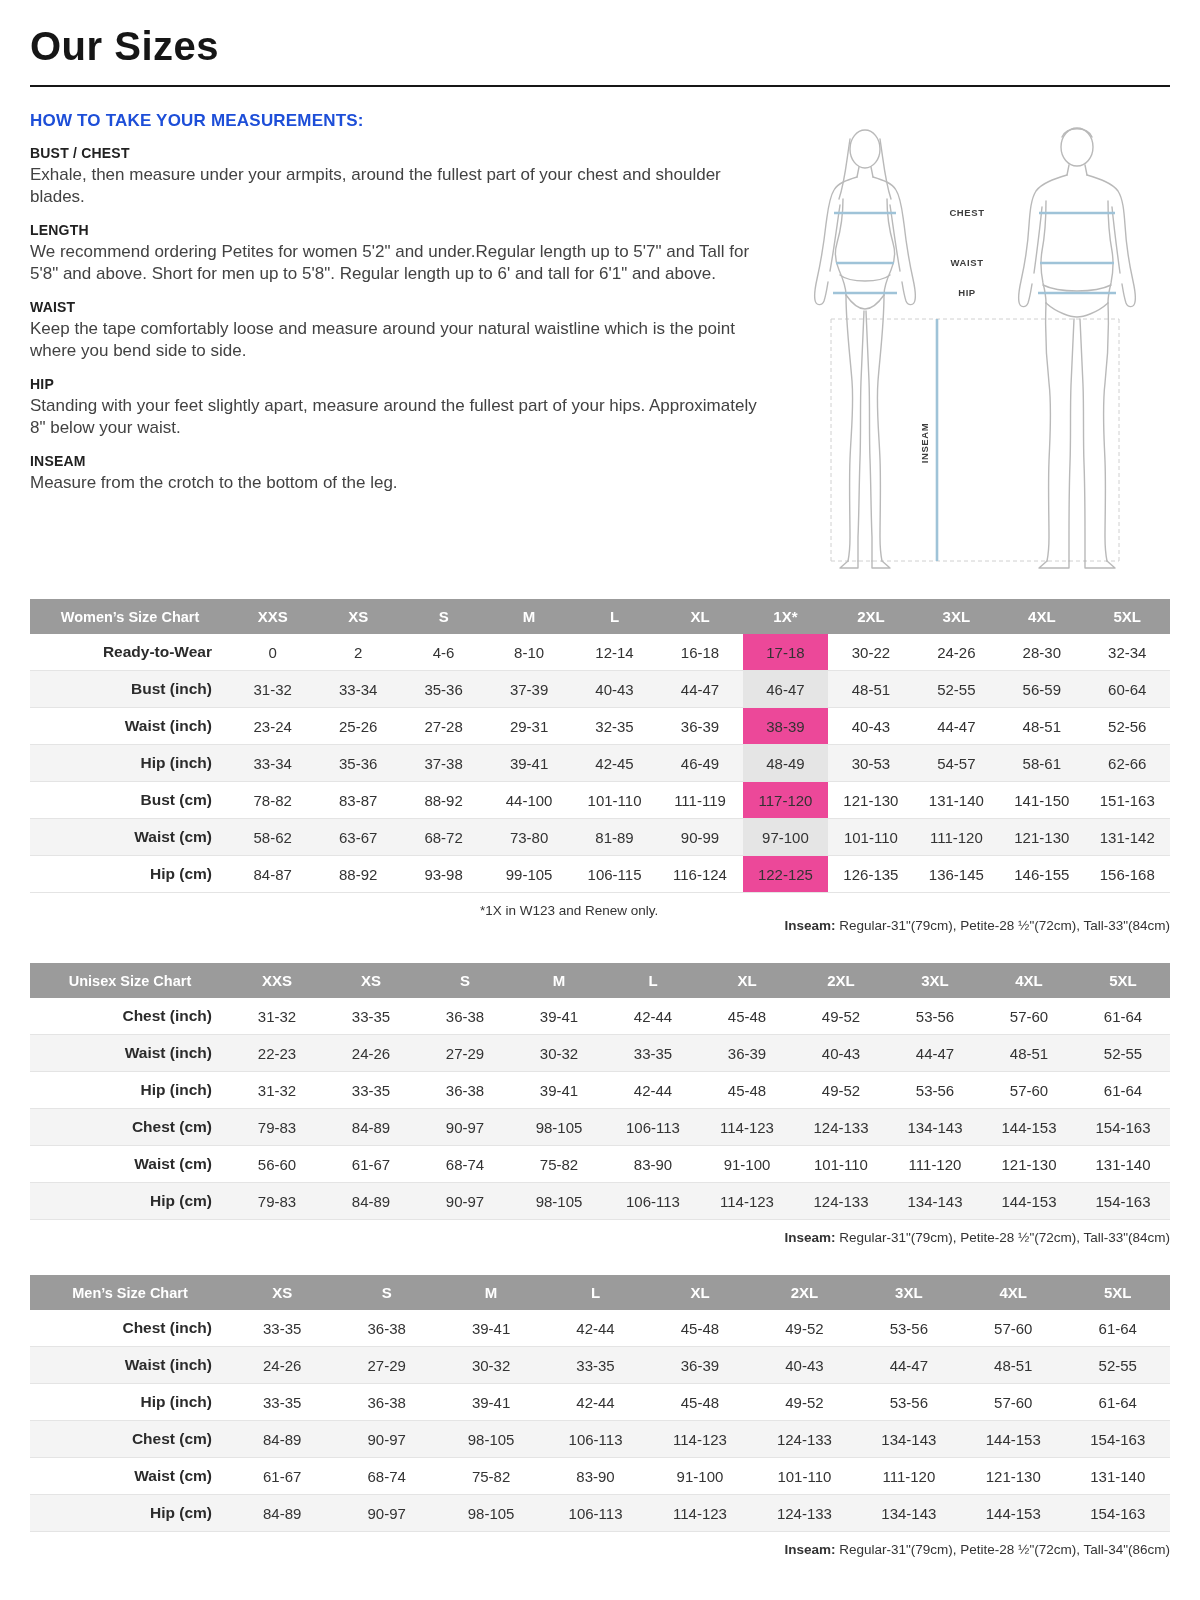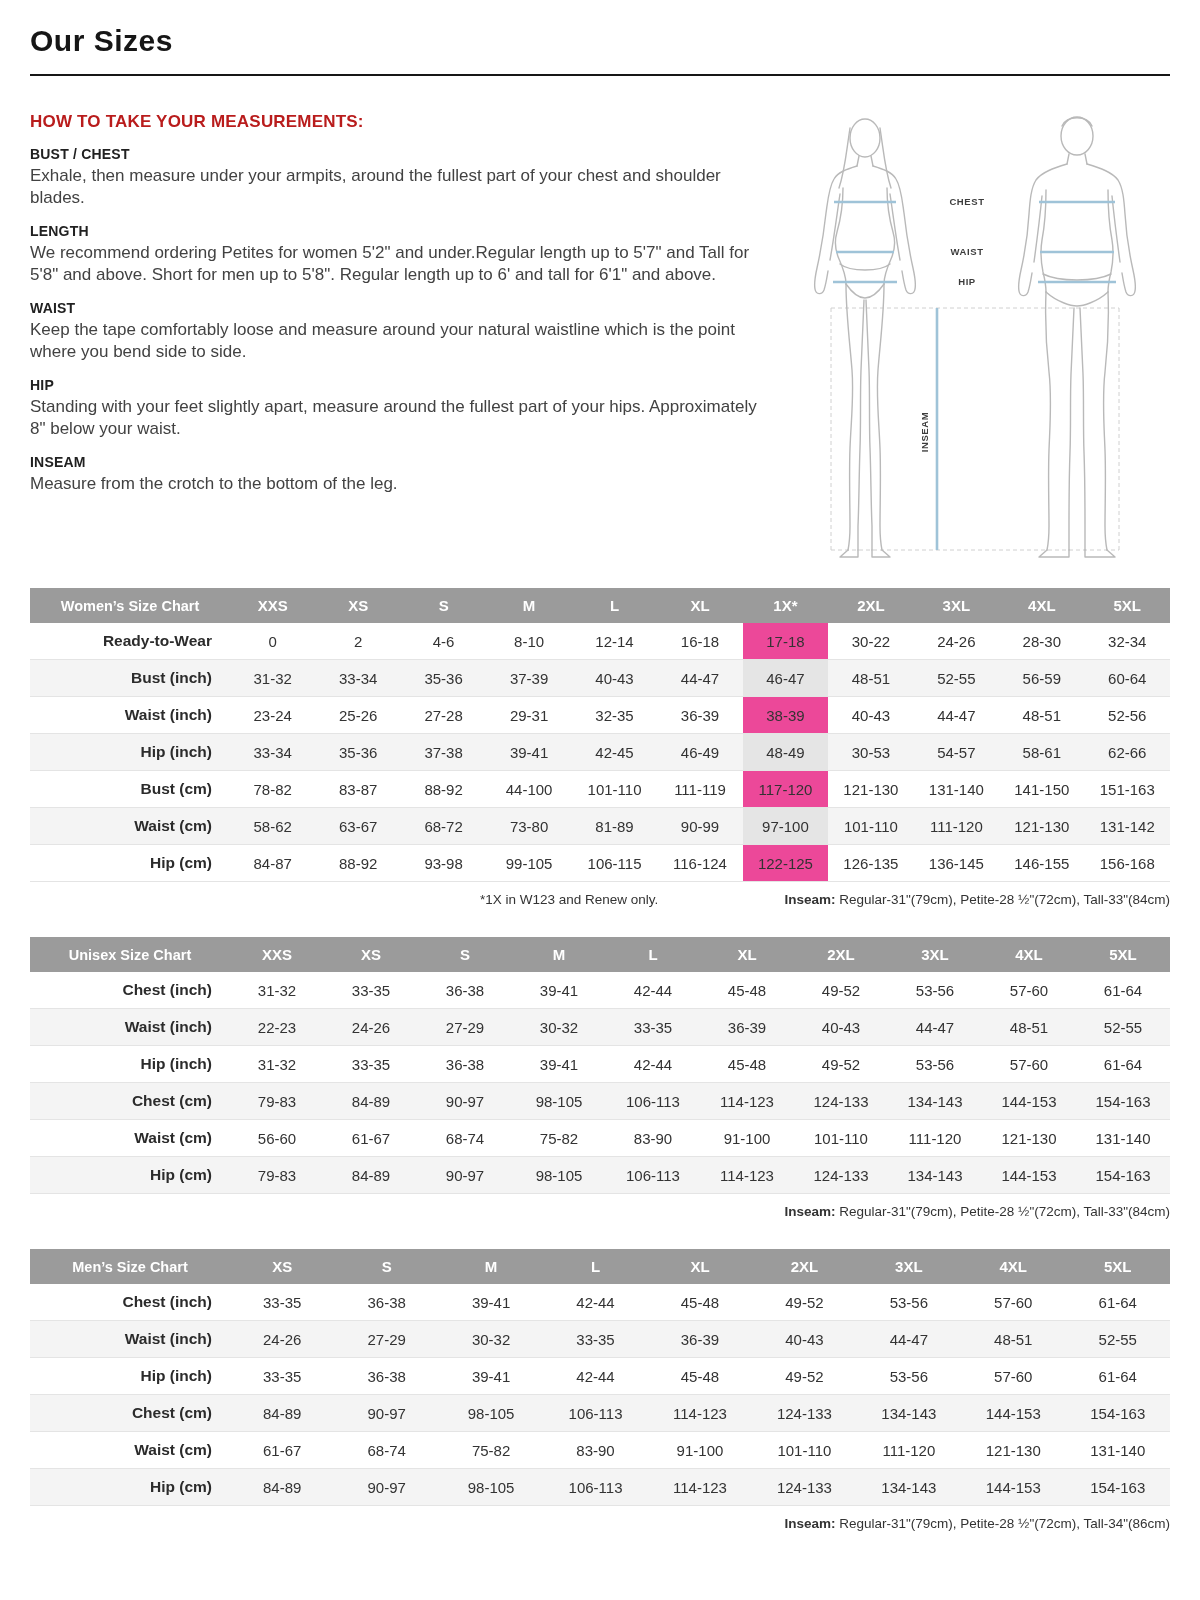--- a/index.html
+++ b/index.html
@@ -8,32 +8,32 @@
     width:1200px;
     font-family:"Liberation Sans", sans-serif;
     color:#3f3f3f;
   }
   .page {
     width:1200px; min-height:1600px;
     padding:24px 30px 30px 30px;
   }
   .page-title {
     margin:0 0 16px 0;
-    font-size:30px; font-weight:bold; letter-spacing:0.5px;
+    font-size:40px; font-weight:bold; letter-spacing:0.5px;
     color:#161616;
   }
   .title-rule {
     border:none; border-top:2px solid #161616;
     margin:0 0 24px 0;
   }
   .content-top { display:flex; align-items:flex-start; }
   .instructions { width:745px; padding-right:10px; }
   .instructions-heading {
-    margin:12px 0 14px 0; font-size:17px; font-weight:bold;
-    color:#b91c1c; letter-spacing:0.2px;
+    margin:0 0 14px 0; font-size:17px; font-weight:bold;
+    color:#1d4ed8; letter-spacing:0.2px;
   }
   .m-section { margin-bottom:13px; }
   .m-section h3 {
     margin:0 0 3px 0; font-size:14px; font-weight:bold;
     color:#212121; letter-spacing:0.2px;
   }
   .m-section p {
     margin:0; font-size:17px; line-height:1.32; color:#424242;
   }
   .figure-wrap { flex:1; display:flex; justify-content:center; padding-top:2px; }
@@ -58,21 +58,21 @@
   table.size-table td.row-label {
     font-weight:bold; text-align:right; padding-right:18px;
     color:#2b2b2b; font-size:15.5px;
   }
   table.size-table td.hl { background:#ec4899; }
   table.size-table tr:nth-child(even) td.hl { background:#e5e5e5; }
 
   .footnotes {
     display:flex; align-items:baseline;
     margin-top:10px; padding-left:450px;
-    font-size:13.5px; color:#333333;
+    font-size:13.5px; color:#333333;flex-direction:column;
   }
   .footnotes .fn-right { margin-left:auto; }
   .footnotes .fn-bold { font-weight:bold; }
 
   svg text { font-family:"Liberation Sans", sans-serif; }
 </style>
 </head>
 <body>
 
 <div class="page">

